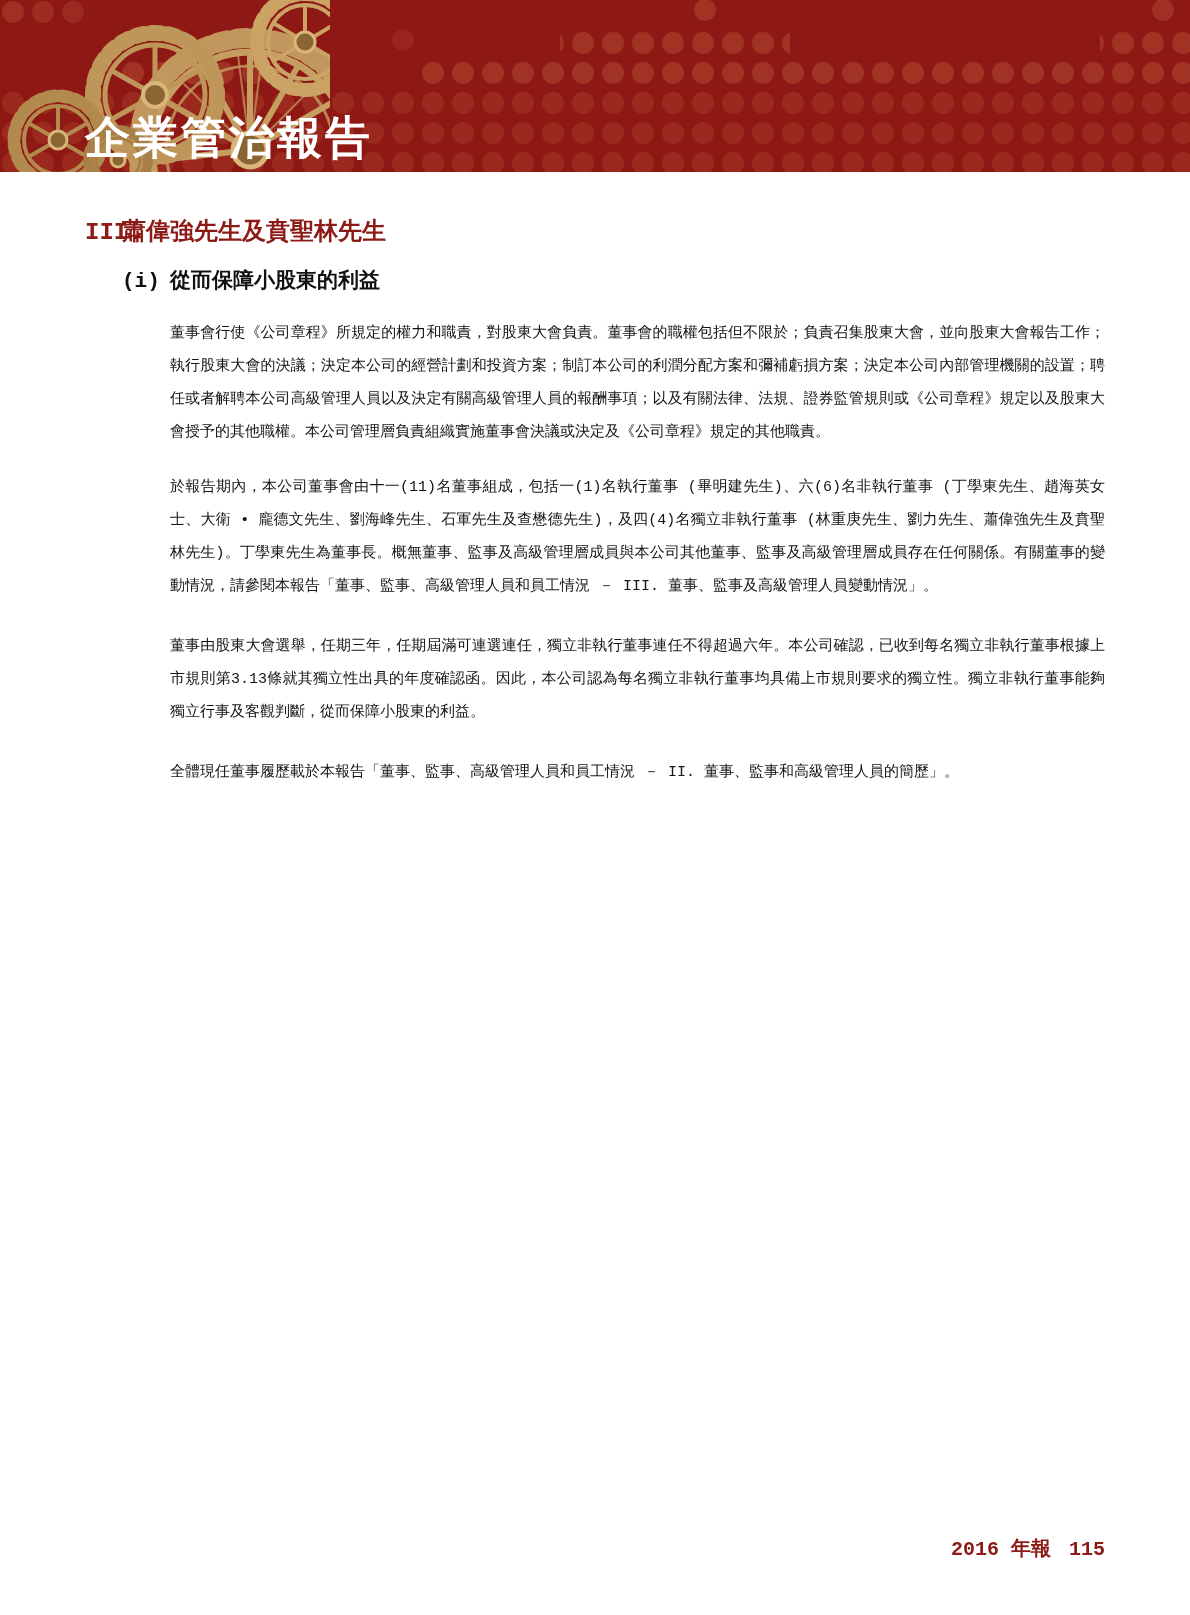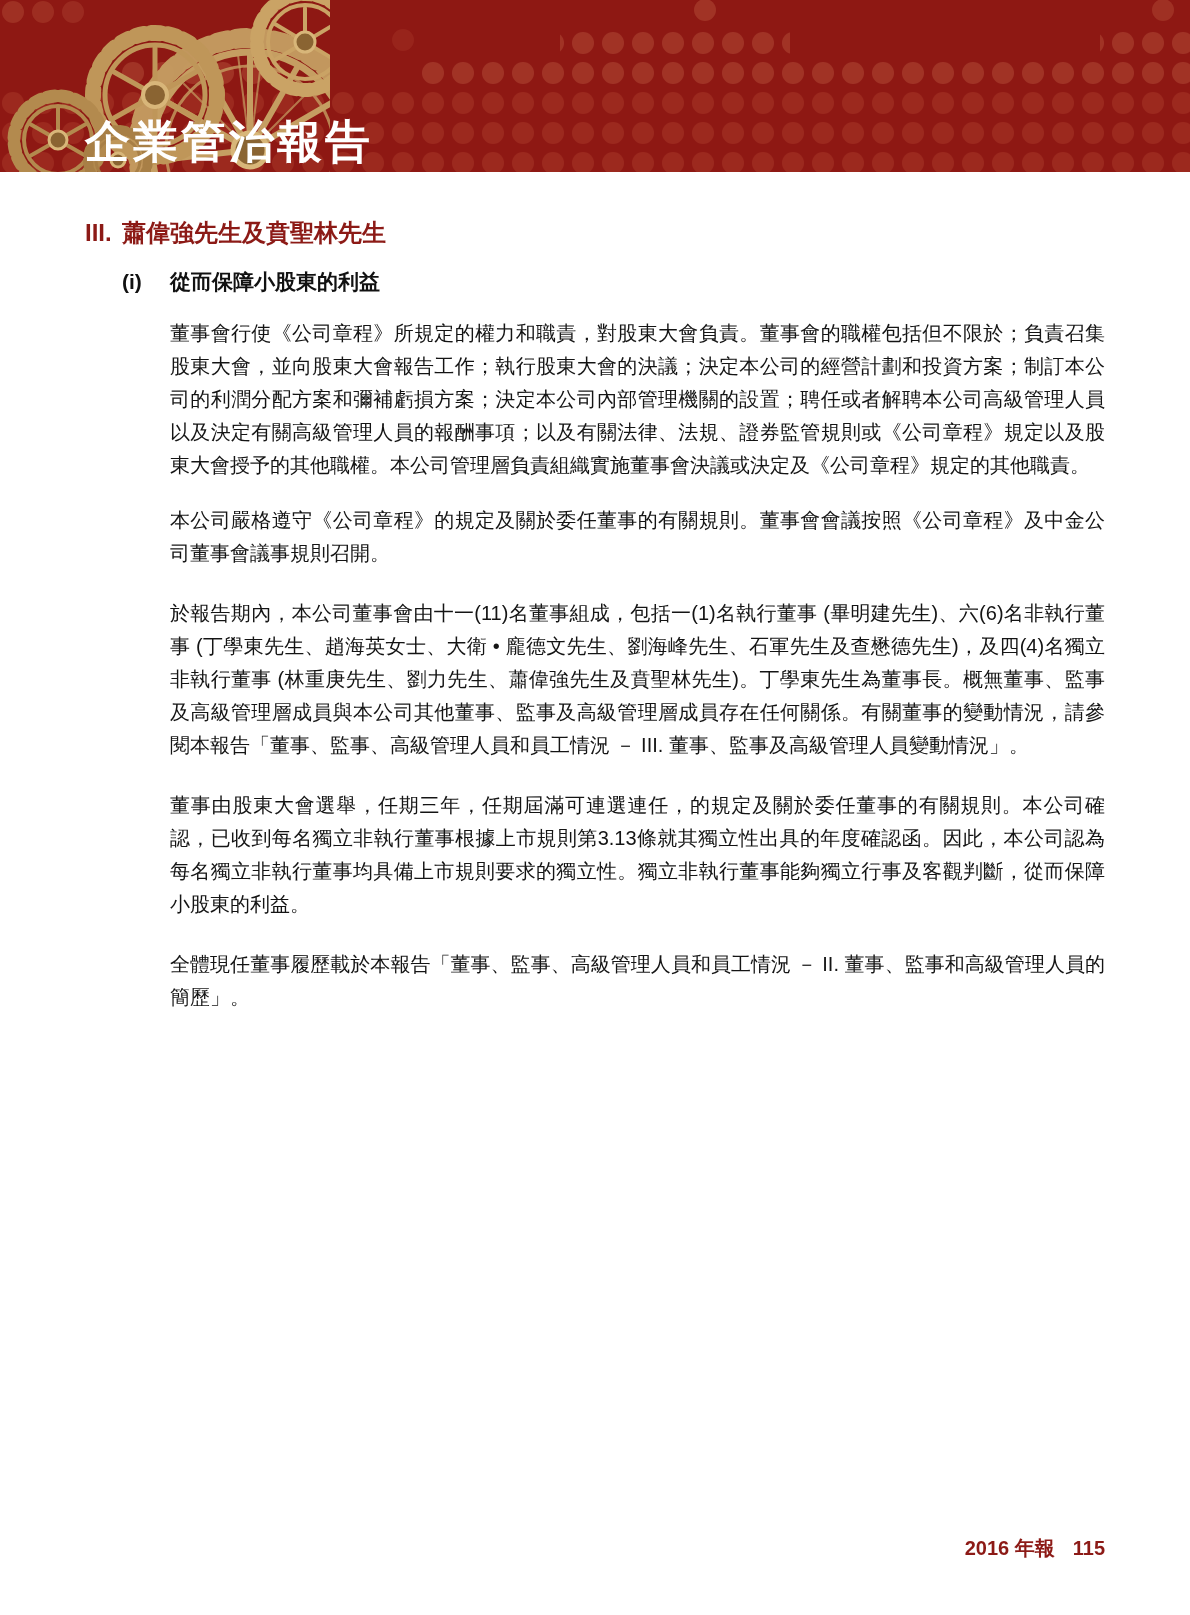--- a/index.html
+++ b/index.html
@@ -1,20 +1,20 @@
 <!DOCTYPE html>
 <html lang="zh-Hant"><head>
 <meta charset="utf-8">
 <style>
   html,body{margin:0;padding:0;background:#ffffff;}
   .page{
     position:relative;
     width:1190px;height:1615px;
     background:#ffffff;
-    font-family:Liberation Sans, sans-serif;
+    font-family:Liberation Mono, monospace;
     color:#1a1a1a;
     overflow:hidden;
   }
   
   .banner{
     position:relative;
     width:1190px;height:172px;
     background:#8e1813;
     overflow:hidden;
   }
@@ -48,21 +48,21 @@
     margin-top:20px;
     color:#111111;
     font-weight:700;
     font-size:21px;
     line-height:1.3;
   }
   .sub-head .num{width:48px;flex:0 0 48px;font-weight:700;}
   .sub-body{margin-left:48px;}
   .para{
     margin:18px 0 0 0;
-    font-size:20px;
+    font-size:15px;
     line-height:33px;
     text-align:justify;
     color:#141414;
   }
   .para:first-child{margin-top:22px;}
   .para + .para{margin-top:27px;}
   
   .footer{
     position:absolute;
     right:85px;
@@ -194,23 +194,22 @@
         <span class="num">(i)</span>
         <span>從而保障小股東的利益</span>
       </div>
       <div class="sub-body">
         <p class="para">董事會行使《公司章程》所規定的權力和職責，對股東大會負責。董事會的職權包括但不限於；負責召集股東大會，並向股東大會報告工作；執行股東大會的決議；決定本公司的經營計劃和投資方案；制訂本公司的利潤分配方案和彌補虧損方案；決定本公司內部管理機關的設置；聘任或者解聘本公司高級管理人員以及決定有關高級管理人員的報酬事項；以及有關法律、法規、證券監管規則或《公司章程》規定以及股東大會授予的其他職權。本公司管理層負責組織實施董事會決議或決定及《公司章程》規定的其他職責。</p>
       </div>
     </div>
 
     <div class="sub" style="margin-top:12px;">
       <div class="sub-body">
-        <p class="para">本公司嚴格遵守《公司章程》的規定及關於委任董事的有關規則。董事會會議按照《公司章程》及中金公司董事會議事規則召開。</p>
         <p class="para">於報告期內，本公司董事會由十一(11)名董事組成，包括一(1)名執行董事 (畢明建先生)、六(6)名非執行董事 (丁學東先生、趙海英女士、大衛 • 龐德文先生、劉海峰先生、石軍先生及查懋德先生)，及四(4)名獨立非執行董事 (林重庚先生、劉力先生、蕭偉強先生及賁聖林先生)。丁學東先生為董事長。概無董事、監事及高級管理層成員與本公司其他董事、監事及高級管理層成員存在任何關係。有關董事的變動情況，請參閱本報告「董事、監事、高級管理人員和員工情況 － III. 董事、監事及高級管理人員變動情況」。</p>
-        <p class="para">董事由股東大會選舉，任期三年，任期屆滿可連選連任，的規定及關於委任董事的有關規則。本公司確認，已收到每名獨立非執行董事根據上市規則第3.13條就其獨立性出具的年度確認函。因此，本公司認為每名獨立非執行董事均具備上市規則要求的獨立性。獨立非執行董事能夠獨立行事及客觀判斷，從而保障小股東的利益。</p>
+        <p class="para">董事由股東大會選舉，任期三年，任期屆滿可連選連任，獨立非執行董事連任不得超過六年。本公司確認，已收到每名獨立非執行董事根據上市規則第3.13條就其獨立性出具的年度確認函。因此，本公司認為每名獨立非執行董事均具備上市規則要求的獨立性。獨立非執行董事能夠獨立行事及客觀判斷，從而保障小股東的利益。</p>
         <p class="para">全體現任董事履歷載於本報告「董事、監事、高級管理人員和員工情況 － II. 董事、監事和高級管理人員的簡歷」。</p>
       </div>
     </div>
 
   </div>
 
   <div class="footer">
     <span>2016 年報</span><span class="pageno">115</span>
   </div>
 

